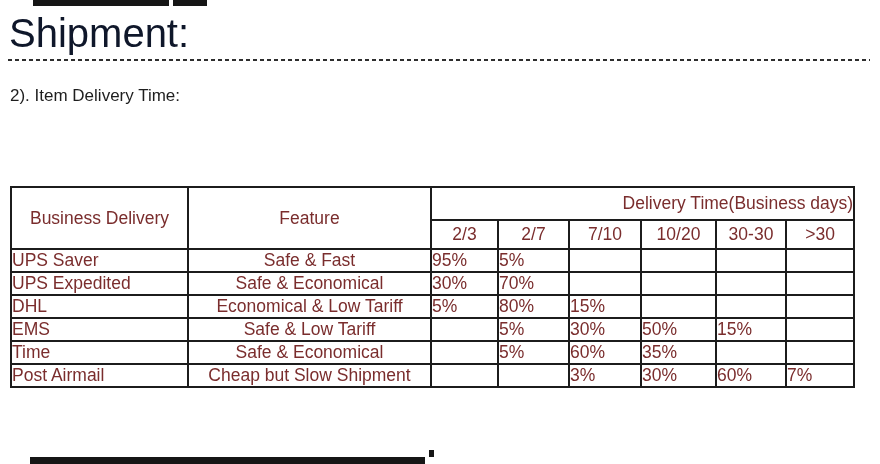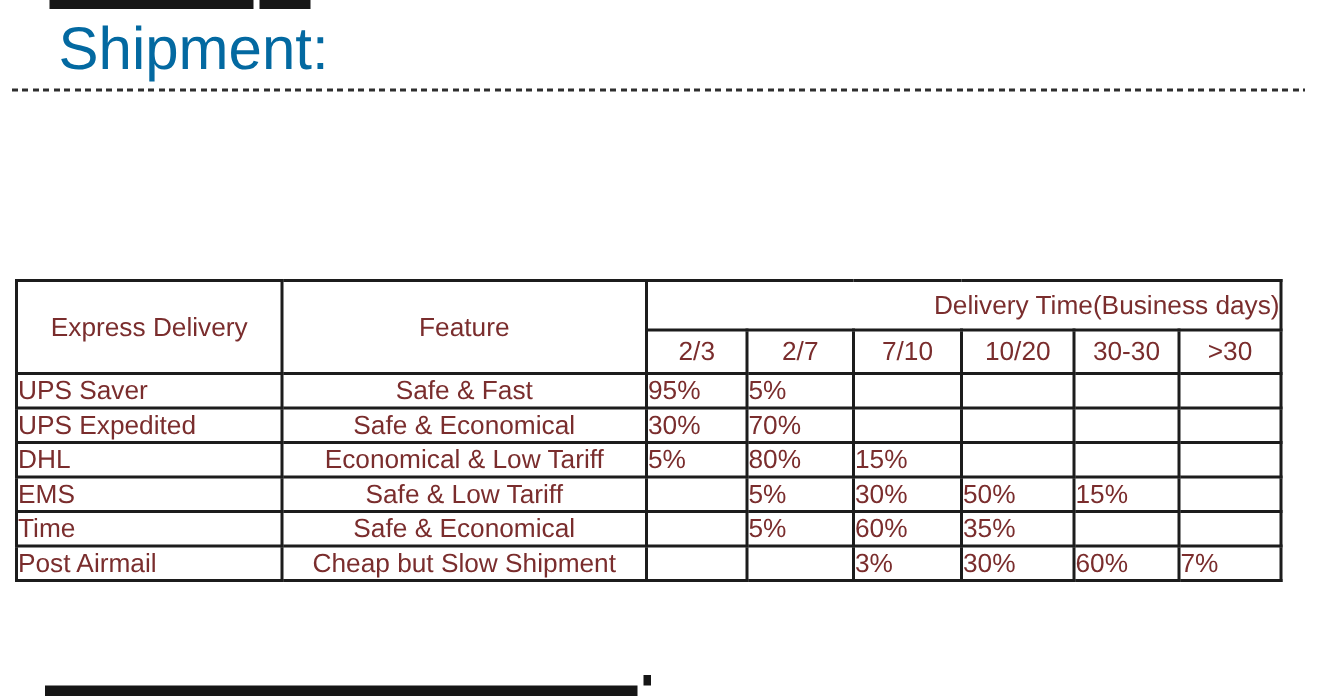--- a/index.html
+++ b/index.html
@@ -13,21 +13,21 @@
   
   .cutbar{position:absolute;background:#161616;}
   .cutbar-top-a{left:33px;top:0;width:136px;height:6px;}
   .cutbar-top-b{left:173px;top:0;width:34px;height:6px;}
   .cutbar-bottom{left:30px;top:457px;width:395px;height:7px;}
   .cutbar-bottom-tick{left:429px;top:450px;width:5px;height:7px;}
 
   .heading{
     position:absolute;left:9px;top:10px;
     font-size:40px;line-height:46px;font-weight:400;
-    color:#0369a1;letter-spacing:0px;white-space:nowrap;margin-left:30px;
+    color:#0f172a;letter-spacing:0px;white-space:nowrap;
   }
 
   .dashed-divider{
     position:absolute;left:8px;top:59px;width:862px;height:2px;
     background:repeating-linear-gradient(90deg,#2e2e2e 0 4px,transparent 4px 7px);
   }
 
   .intro{
     position:absolute;left:10px;top:81px;width:860px;
     font-size:17px;line-height:30.5px;color:#1e1e1e;
@@ -60,36 +60,37 @@
 <div class="page">
 
   <div class="cutbar cutbar-top-a"></div>
   <div class="cutbar cutbar-top-b"></div>
 
   <div class="heading">Shipment:</div>
 
   <div class="dashed-divider"></div>
 
   <div class="intro">
+    <div>2). Item Delivery Time:</div>
   </div>
 
   <table class="shipment">
     <colgroup>
       <col style="width:177px">
         <col style="width:243px">
       <col style="width:67px">
         <col style="width:71px">
         <col style="width:72px">
       <col style="width:75px">
         <col style="width:70px">
         <col style="width:68px">
     </colgroup>
     <thead>
       <tr class="hdr1">
-        <th class="main-col" rowspan="2">Express Delivery</th>
+        <th class="main-col" rowspan="2">Business Delivery</th>
         <th class="main-col" rowspan="2">Feature</th>
         <th class="group-col" colspan="6">Delivery Time(Business days)</th>
       </tr>
       <tr class="hdr2">
         <th class="bucket">2/3</th>
         <th class="bucket">2/7</th>
         <th class="bucket">7/10</th>
         <th class="bucket">10/20</th>
         <th class="bucket">30-30</th>
         <th class="bucket">&gt;30</th>

